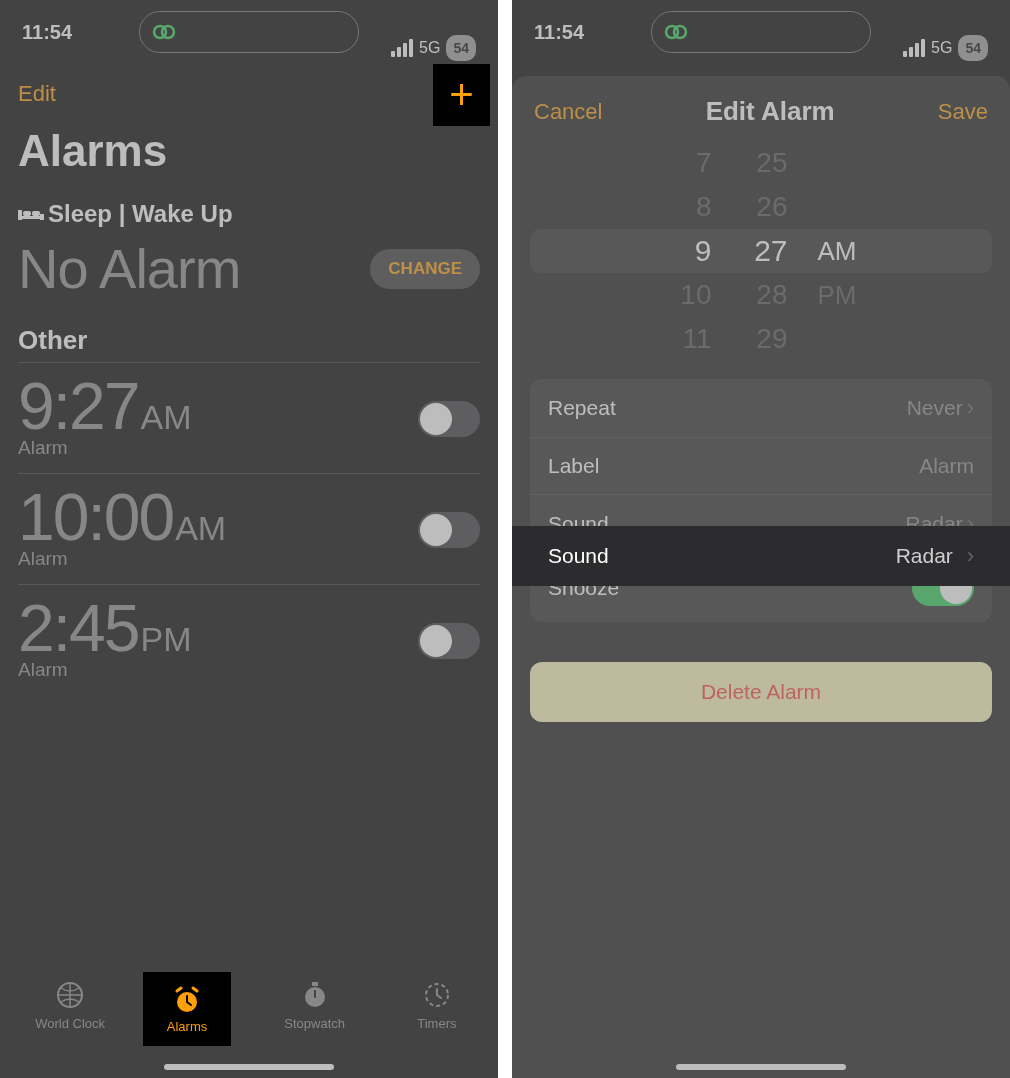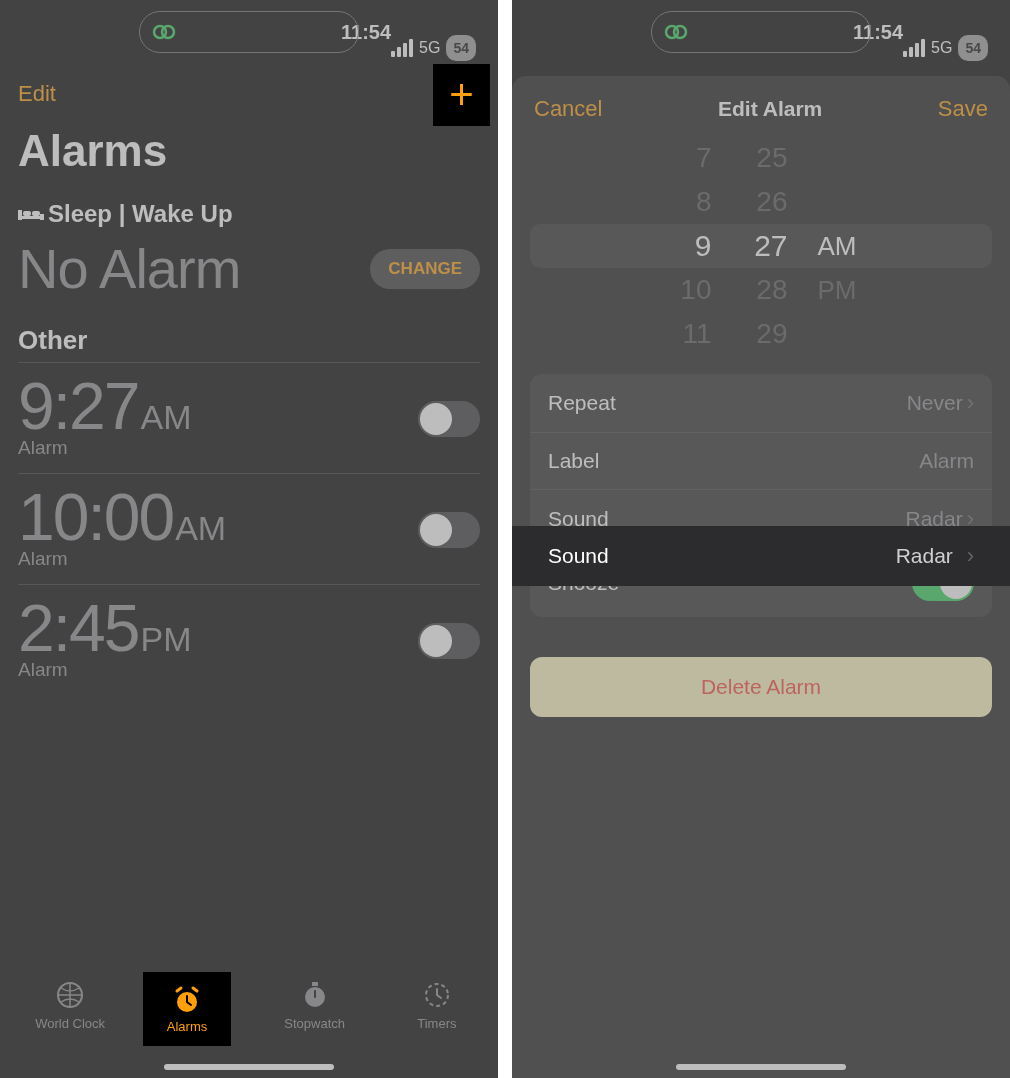--- a/index.html
+++ b/index.html
@@ -2,21 +2,21 @@
 <html><head>
 <meta charset="utf-8">
 <style>
   * { margin: 0; padding: 0; box-sizing: border-box; font-family: -apple-system, 'Helvetica Neue', Arial, sans-serif; }
   body { background: #fff; width: 1010px; height: 1078px; display: flex; }
   .phone { width: 498px; height: 1078px; background: #000; position: relative; color: #fff; overflow: hidden; }
   .phone-left { margin-right: 14px; }
   .dim-overlay { position: absolute; inset: 0; background: rgba(128,128,128,0.52); pointer-events: none; z-index: 50; }
 
   
-  .status-bar { height: 64px; display: flex; align-items: center; justify-content: flex-end; padding: 0 22px; position: relative; }
+  .status-bar { height: 64px; display: flex; align-items: center; justify-content: space-between; padding: 0 22px; position: relative; }
   .status-time { font-size: 20px; font-weight: 600; }
   .status-center { position: absolute; left: 50%; top: 50%; transform: translate(-50%,-50%); border: 1.5px solid #6a6a6a; border-radius: 24px; width: 220px; height: 42px; display: flex; align-items: center; padding-left: 12px; }
   .rings { width: 24px; height: 22px; }
   .status-right { display: flex; align-items: center; gap: 6px; margin-top: 32px; }
   .signal { display: flex; align-items: flex-end; gap: 2px; }
   .signal span { width: 4px; background: #fff; border-radius: 1px; }
   .signal span:nth-child(1){height:6px}.signal span:nth-child(2){height:10px}.signal span:nth-child(3){height:14px}.signal span:nth-child(4){height:18px}
   .network { font-size: 16px; font-weight: 500; }
   .battery-pill { background: #a0a0a0; color: #0a0a0a; font-size: 14px; font-weight: 700; padding: 5px 7px; border-radius: 10px; }
 
@@ -57,21 +57,21 @@
   .tab { display:flex; flex-direction:column; align-items:center; gap:6px; color:#8e8e93; font-size:13px; width: 100px;}
   .tab.active-tab { color:#ff9f0a; }
   .tab-icon { width:30px; height:30px; }
   .home-ind { position:absolute; bottom:8px; left:50%; transform:translateX(-50%); width:170px; height:6px; background:#fff; border-radius:4px; }
 
   
   .sheet { position:absolute; left:0; right:0; top:76px; bottom:0; background:#1c1c1e; border-radius:14px 14px 0 0; padding: 0; }
   .sheet-nav { display:flex; align-items:center; justify-content:space-between; padding:20px 22px 8px; }
   .sheet-cancel,.sheet-save { color:#ff9f0a; font-size:22px; }
   .sheet-save { font-weight:400; }
-  .sheet-title { font-size:21px; font-weight:600; color:#fff; }
+  .sheet-title { font-size:26px; font-weight:600; color:#fff; }
 
   .picker { height:220px; position:relative; margin:6px 18px 18px; display:flex; justify-content:center; gap:30px; align-items:center;}
   .picker-band { position:absolute; top:50%; transform:translateY(-50%); left:0; right:0; height:44px; background:#2c2c2e; border-radius:10px; }
   .picker-col { display:flex; flex-direction:column; align-items:center; gap:4px; z-index:2; font-variant-numeric: tabular-nums;}
   .picker-col div { font-size:28px; color:#555; height:40px; line-height:40px;}
   .picker-col div.sel { color:#fff; font-size:30px;}
   .picker-col.ampm { gap:4px; }
   .picker-col.ampm div { font-size:26px; }
   .picker-col.hours { align-items: flex-end; min-width: 46px;}
   .picker-col.minutes { align-items: flex-end; min-width: 46px;}

